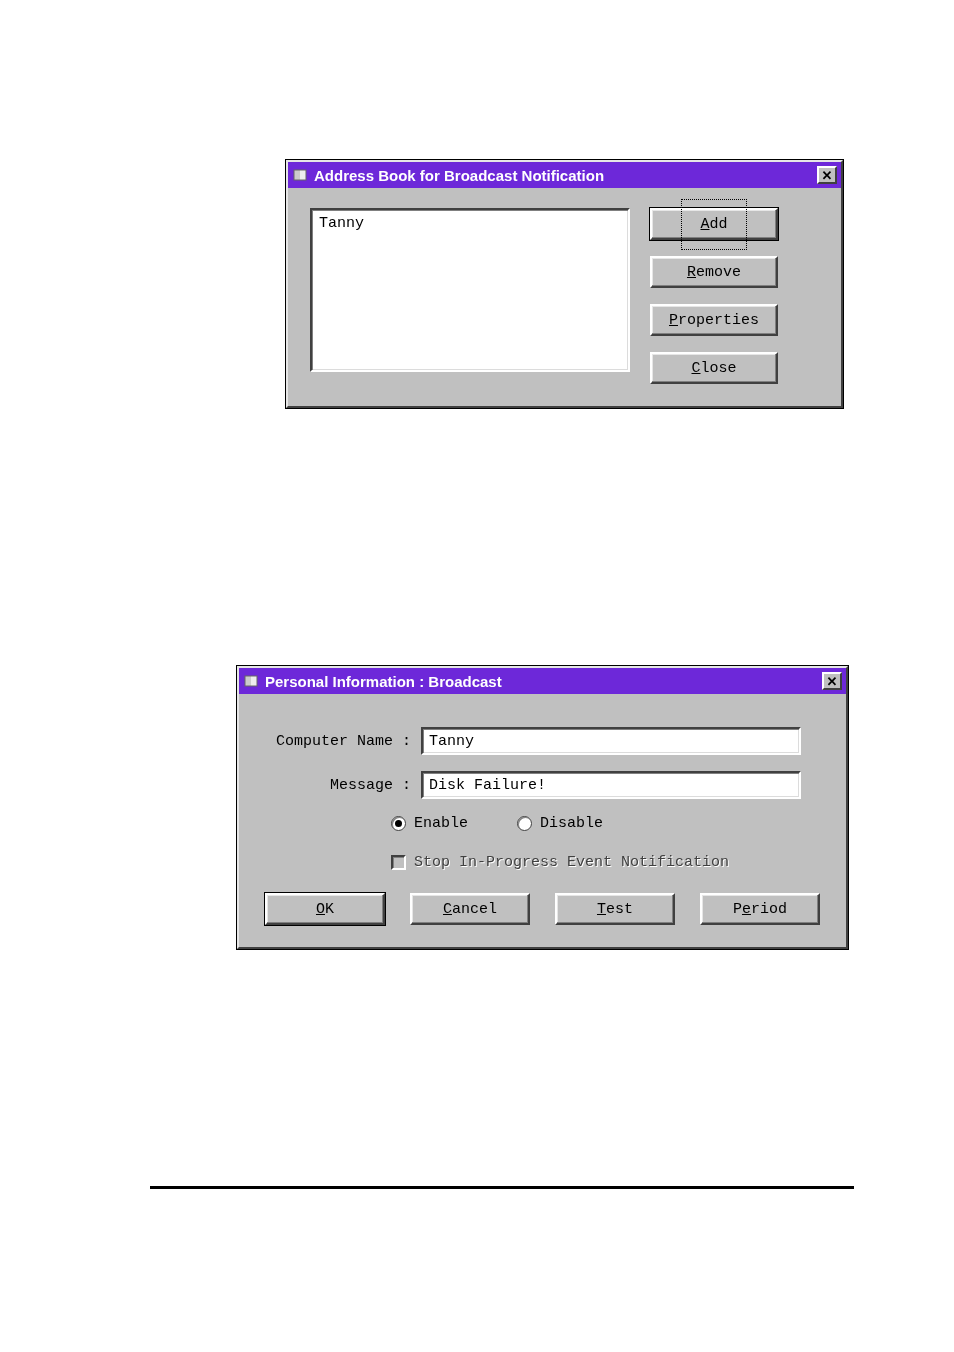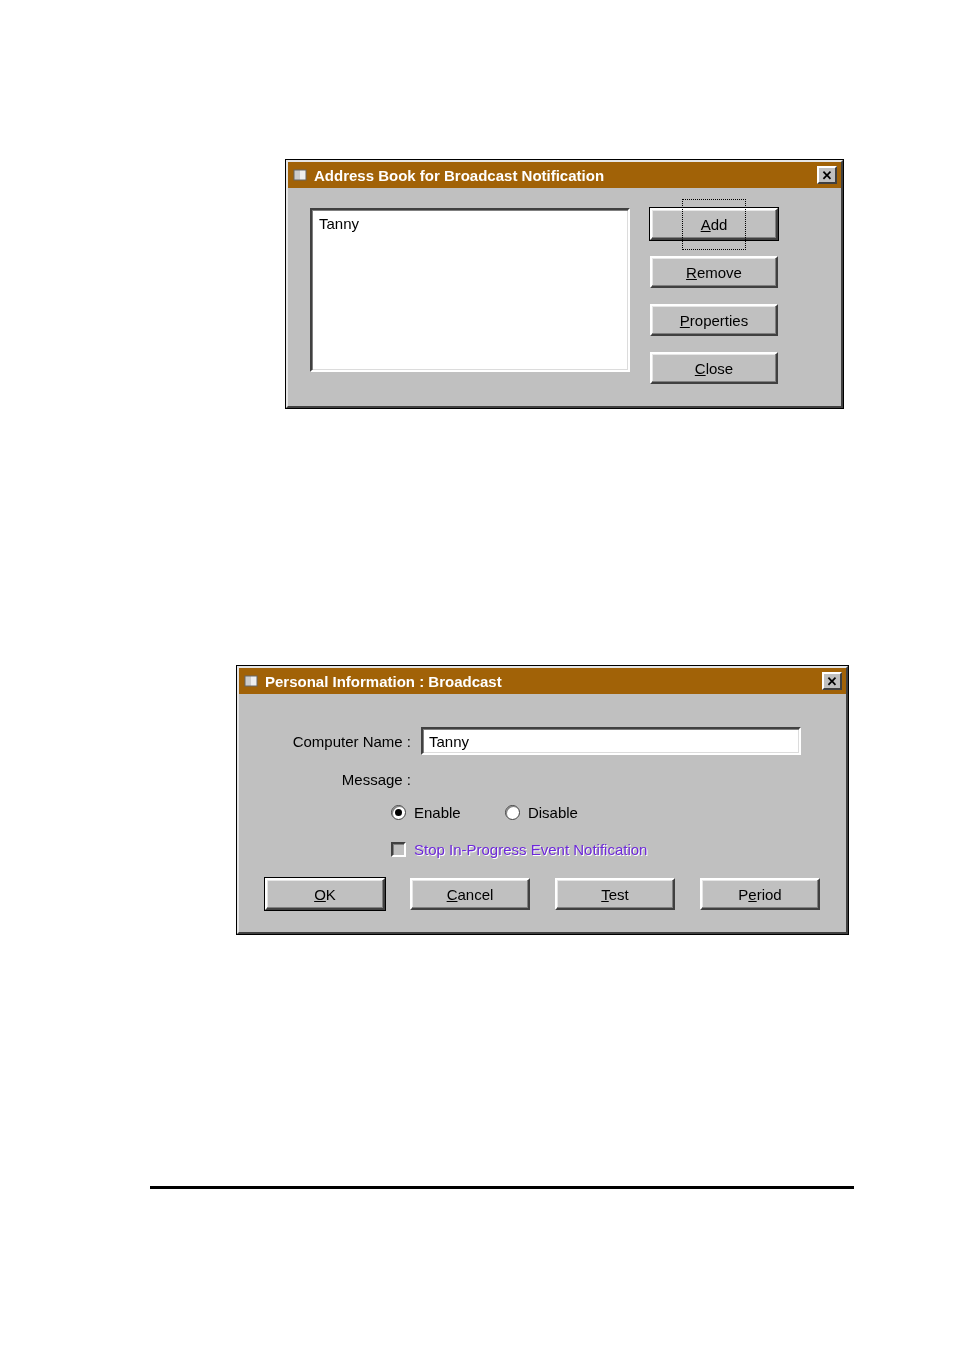--- a/index.html
+++ b/index.html
@@ -20,21 +20,21 @@
   }
   
   .dialog {
     position: absolute;
     background: #c0c0c0;
     border: 2px solid;
     border-color: #e6e6e6 #404040 #404040 #e6e6e6;
     box-shadow: 0 0 0 1px #000;
   }
   .dialog .titlebar {
-    background: #a16207;
+    background: #6d28d9;
     color: #fff;
     display: flex;
     align-items: center;
     padding: 2px 4px;
     height: 26px;
     font-weight: bold;
     font-size: 15px;
   }
   .titlebar .app-icon {
     width: 16px; height: 16px;
@@ -51,20 +51,21 @@
     color: #000;
     display: inline-flex; align-items: center; justify-content: center;
     font-weight: bold;
     font-family: Arial, sans-serif;
     font-size: 13px;
     line-height: 1;
     cursor: default;
   }
   .dialog .client {
     padding: 20px 22px 22px 22px;
+    font-family: Liberation Mono, monospace;
   }
   
   .btn {
     display: inline-flex;
     align-items: center;
     justify-content: center;
     background: #c0c0c0;
     border: 2px solid;
     border-color: #ffffff #404040 #404040 #ffffff;
     box-shadow: inset -1px -1px 0 #808080, inset 1px 1px 0 #e6e6e6;
@@ -135,21 +136,21 @@
     background: #fff;
     border: 2px solid;
     border-color: #404040 #ffffff #ffffff #404040;
     box-shadow: inset 1px 1px 0 #808080;
     margin-right: 8px;
   }
   .checkbox.disabled .box {
     background: #c0c0c0;
   }
   .checkbox.disabled .lbl {
-    color: #6d28d9;
+    color: #404040;
     text-shadow: 1px 1px 0 #fff;
   }
   
   .dlg1 { left: 286px; top: 160px; width: 557px; }
   .dlg1 .client { display: flex; gap: 20px; }
   .dlg1 .btn-col { display: flex; flex-direction: column; gap: 16px; }
   .dlg1 .btn { width: 128px; }
   .dlg1 .btn.default .inner {
     border: 1px dotted #000;
     padding: 16px 18px;
@@ -238,20 +239,21 @@
     </div>
     <div class="client">
 
       <div class="form-row">
         <span class="lbl">Computer Name :</span>
         <input class="sunken" type="text" value="Tanny" style="">
       </div>
 
       <div class="form-row">
         <span class="lbl">Message :</span>
+        <input class="sunken" type="text" value="Disk Failure!" style="">
       </div>
 
       <div class="radio-row">
         <span class="radio checked">
           <span class="dot"></span>
           <span>Enable</span>
         </span>
         <span class="radio">
           <span class="dot"></span>
           <span>Disable</span>

